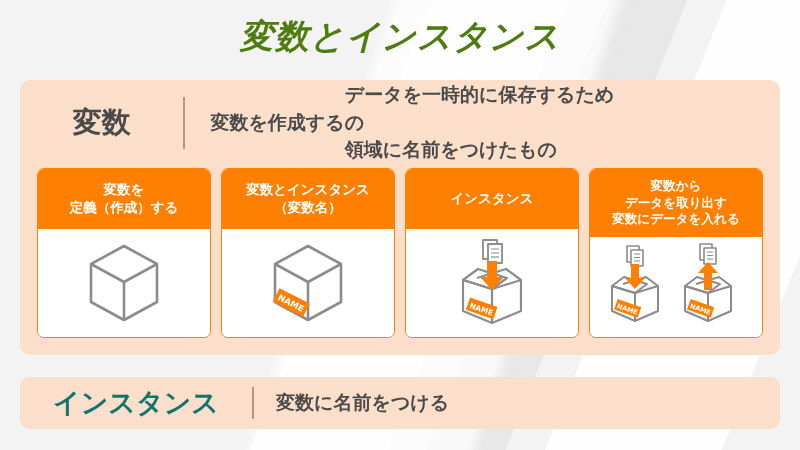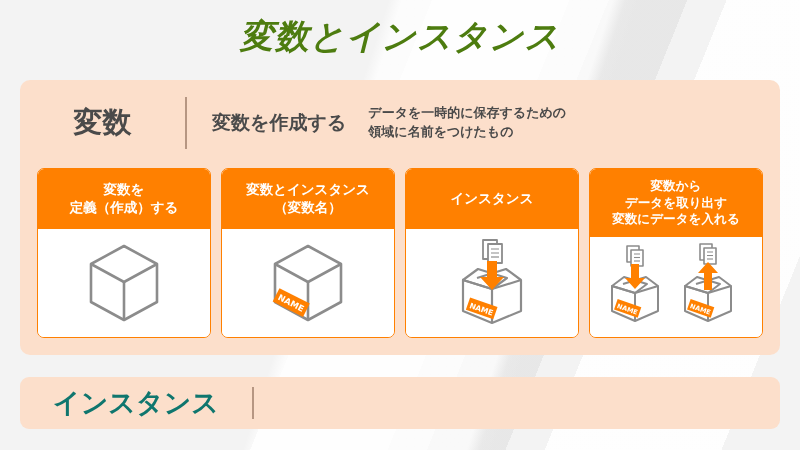--- a/index.html
+++ b/index.html
@@ -58,22 +58,21 @@
   }
   .head-divider{
     width:2px; height:52px; background:#a98975; opacity:.85;
   }
   .head-sub{
     margin-left:25px;
     font-size:19px; font-weight:bold; color:#4a4a4a;
     white-space:nowrap;
   }
   .head-desc{
-    margin-left:22px;
-    font-size:13px; font-weight:bold; line-height:1.45; color:#4a4a4a;
+    font-size:19px; font-weight:bold; line-height:1.45; color:#4a4a4a;
   }
 
   
   .cards{
     position:absolute; left:17px; top:88px;
     width:726px; height:170px;
     display:flex; gap:10px;
   }
   .card{
     flex:1;
@@ -287,15 +286,16 @@
           </svg>
         </div>
       </div>
 
     </div>
   </div>
 
   <div class="bottom-bar">
     <div class="bottom-term">インスタンス</div>
     <div class="bottom-divider"></div>
+    <div class="bottom-sub">変数に名前をつける</div>
   </div>
 
 </div>
 
 </body></html>

